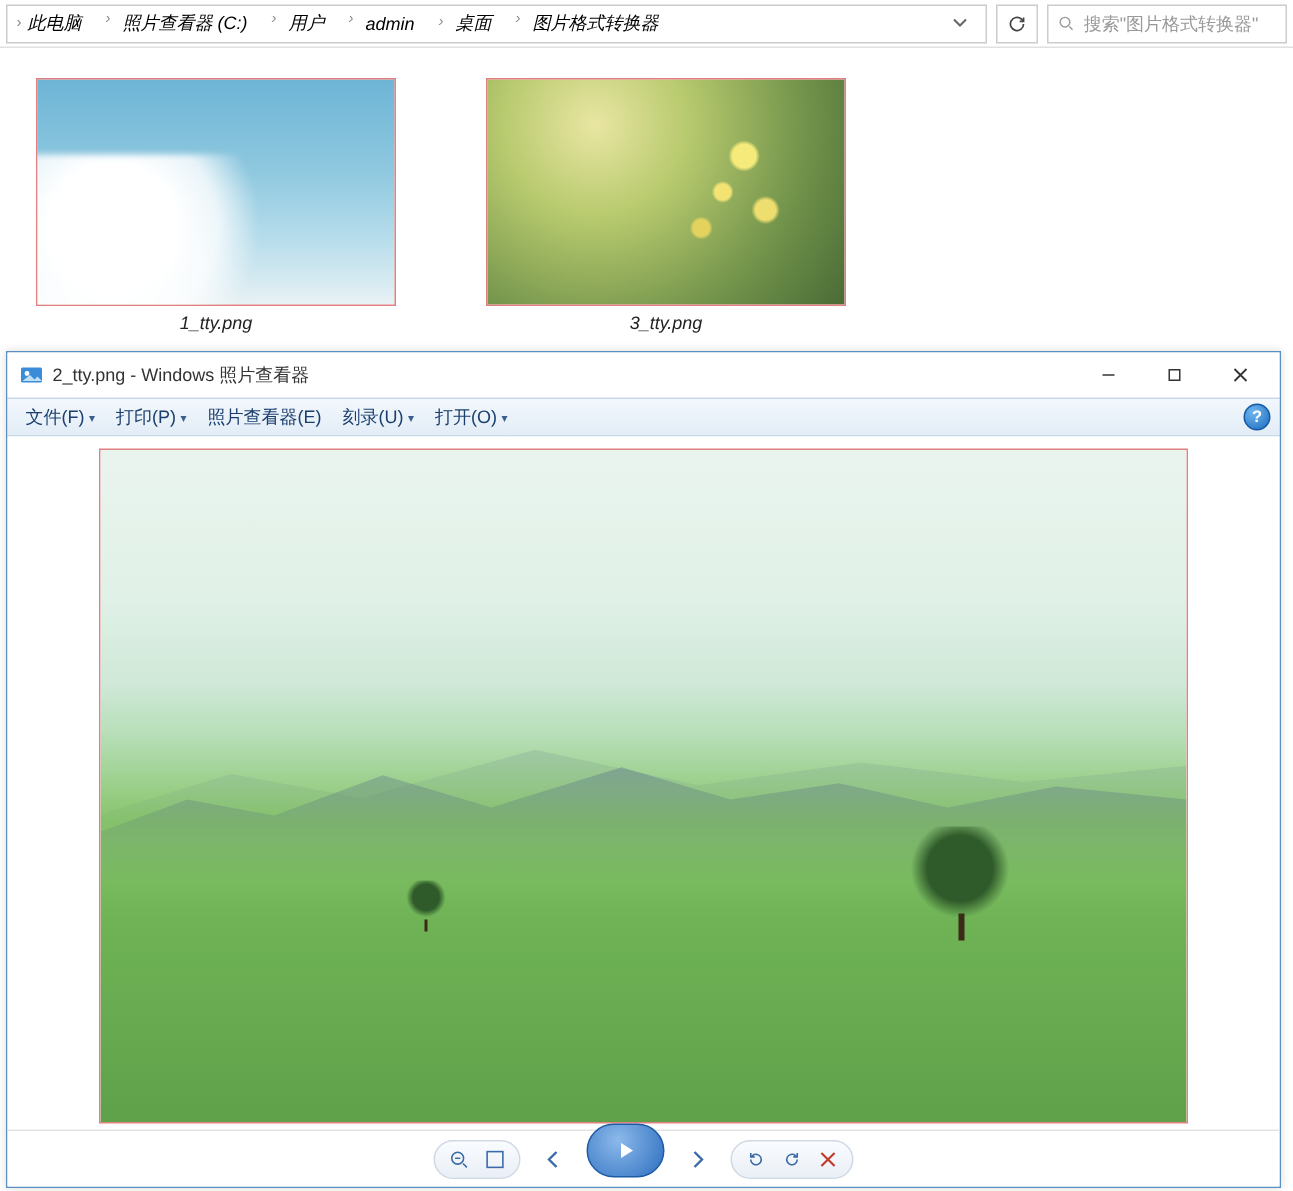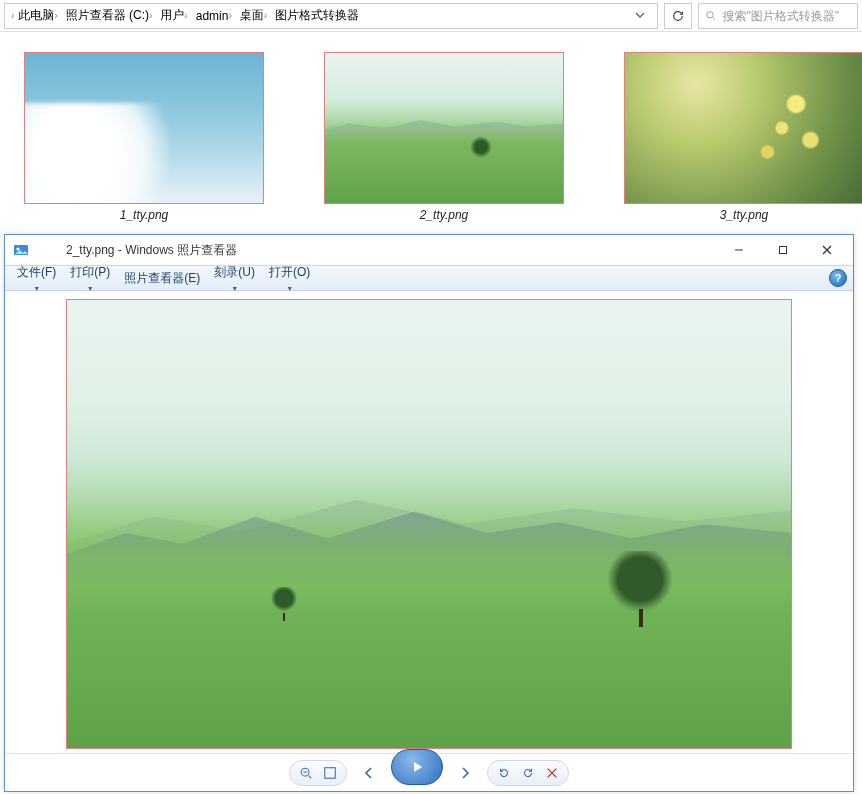--- a/index.html
+++ b/index.html
@@ -25,25 +25,25 @@
       flex: 1;
       display: flex;
       align-items: center;
       border: 1px solid #ccc;
       height: 26px;
       padding: 0 6px;
       background: #fff;
     }
     .crumb {
       display: flex;
-      align-items: center;
-      gap: 0;
+      gap: 16px;
       padding: 0 4px;
       cursor: pointer;
       white-space: nowrap;
+      font-style: italic;
     }
     .chev { color: #888; font-size: 10px; }
     .crumb-expand {
       margin-left: auto;
       padding: 0 6px;
       color: #666;
       cursor: pointer;
     }
     .refresh-btn {
       width: 28px; height: 26px;
@@ -151,21 +151,21 @@
       height: 30px;
       background: #fff;
       display: flex; align-items: center;
       padding: 0 4px 0 8px;
       gap: 6px;
     }
     .title-icon {
       width: 16px; height: 16px;
       display: inline-flex;
     }
-    .title-text { color: #333; font-size: 12px; margin-left: 31px; }
+    .title-text { color: #333; font-size: 12px; }
     .win-controls {
       margin-left: auto;
       display: flex;
     }
     .win-btn {
       width: 44px; height: 28px;
       display: flex; align-items: center; justify-content: center;
       cursor: pointer;
       color: #333;
     }
@@ -178,21 +178,20 @@
       display: flex; align-items: center;
       padding: 0 6px;
       gap: 2px;
     }
     .menu-item {
       display: flex; align-items: center;
       padding: 2px 6px;
       color: #1a3e6e;
       cursor: pointer;
       gap: 3px;
-      flex-direction: column;
     }
     .menu-caret { font-size: 8px; color: #3a5f8f; }
     .help-btn {
       margin-left: auto;
       width: 18px; height: 18px;
       border-radius: 50%;
       background: radial-gradient(circle at 35% 30%, #6fb7f0, #1e6bbf);
       color: #fff;
       display: flex; align-items: center; justify-content: center;
       font-size: 11px; font-weight: bold;
@@ -333,24 +332,20 @@
         <line x1="11" y1="11" x2="14" y2="14" stroke="#999" stroke-width="1.3"></line>
       </svg>
     <input placeholder="搜索&quot;图片格式转换器&quot;" style="">
   </div>
 </div>
 
 <div class="thumbs">
   <div class="thumb-item">
     <div class="thumb-img scene-clouds"></div>
     <div class="thumb-label">1_tty.png</div>
-  </div>
-  <div class="thumb-item">
-    <div class="thumb-img scene-hills"></div>
-    <div class="thumb-label">2_tty.png</div>
   </div>
   <div class="thumb-item">
     <div class="thumb-img scene-flowers"></div>
     <div class="thumb-label">3_tty.png</div>
   </div>
 </div>
 
 <div class="viewer-window">
   <div class="titlebar">
     <span class="title-icon">

